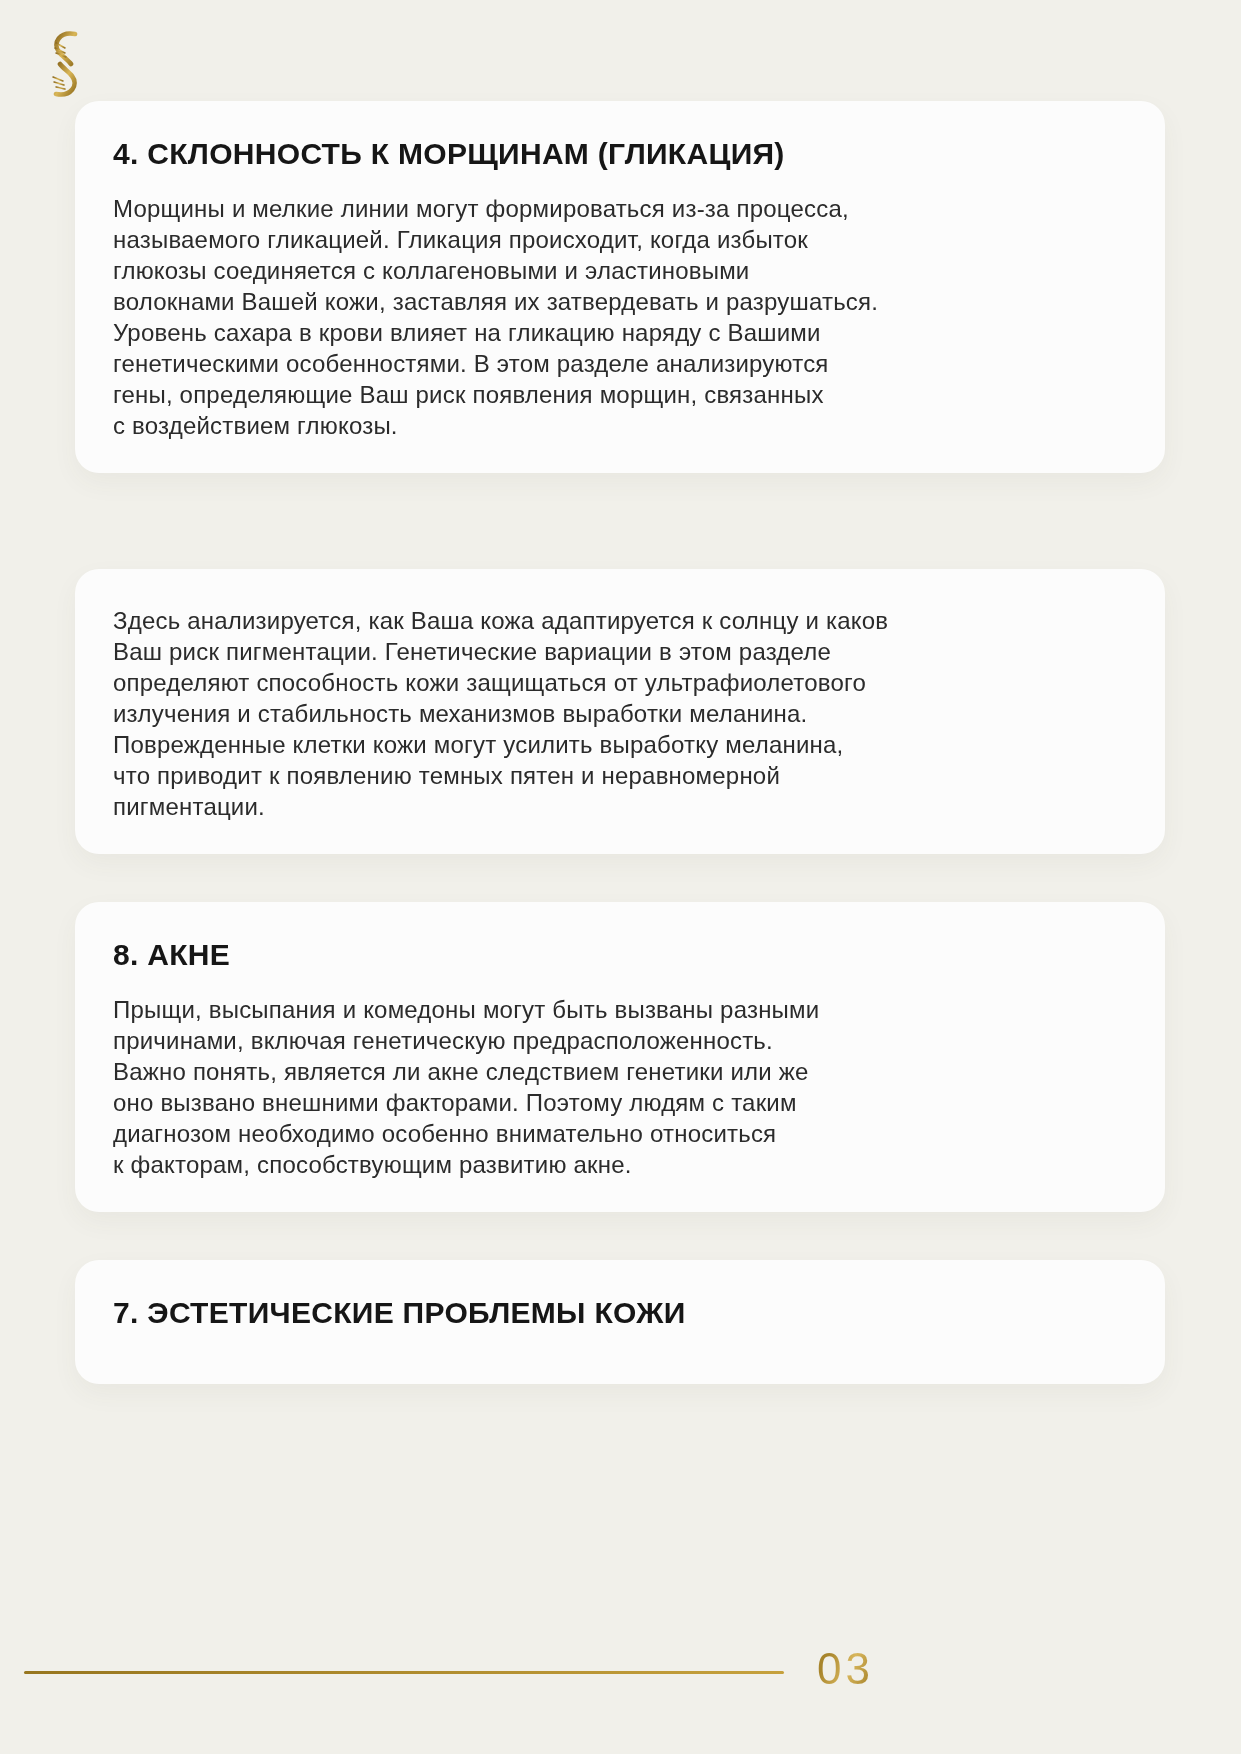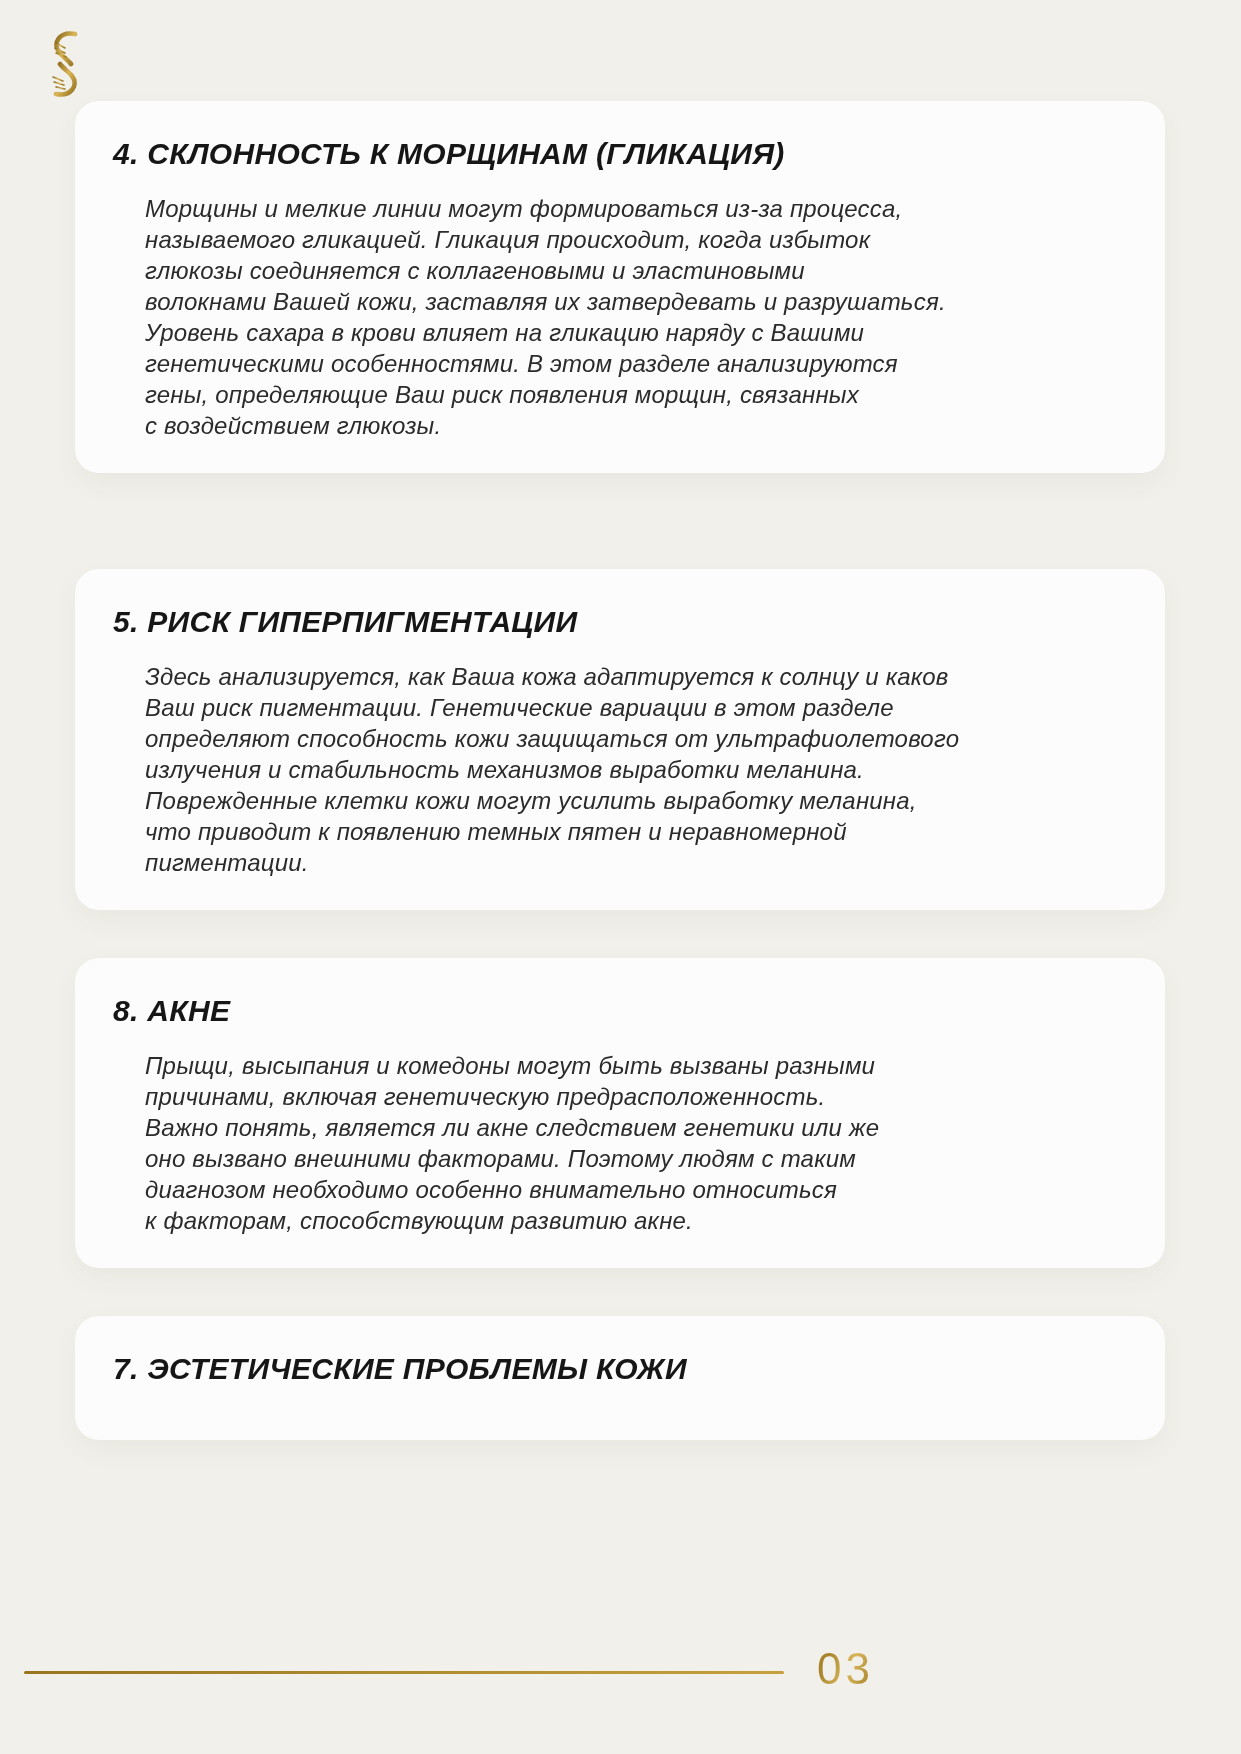--- a/index.html
+++ b/index.html
@@ -27,41 +27,39 @@
     left:75px;
     top:101px;
     width:1090px;
   }
 
   .card {
     background:#fcfcfc;
     border-radius:24px;
     padding:36px 48px 32px 38px;
     box-shadow:0 10px 26px rgba(80,78,60,0.05);
-    font-style:italic;
   }
   .card.gap-lg { margin-bottom:96px; }
   .card.gap-sm { margin-bottom:48px; }
 
   .card-title {
     font-size:30px;
     font-weight:700;
     line-height:34px;
     letter-spacing:0.3px;
     color:#161616;
     margin-bottom:22px;
   }
 
   .card-body {
     font-size:24px;
     line-height:31px;
     letter-spacing:0.2px;
     color:#2b2b2b;
     white-space:pre-line;
-    margin-left:32px;
   }
 
   .footer-rule {
     position:absolute;
     left:24px;
     top:1671px;
     width:760px;
     height:3px;
     background:linear-gradient(90deg,#97761f,#c6a13d);
     border-radius:2px;
@@ -118,21 +116,20 @@
 называемого гликацией. Гликация происходит, когда избыток
 глюкозы соединяется с коллагеновыми и эластиновыми
 волокнами Вашей кожи, заставляя их затвердевать и разрушаться.
 Уровень сахара в крови влияет на гликацию наряду с Вашими
 генетическими особенностями. В этом разделе анализируются
 гены, определяющие Ваш риск появления морщин, связанных
 с воздействием глюкозы.</p>
     </section>
 
     <section class="card gap-sm">
-      <h2 class="card-title">5. РИСК ГИПЕРПИГМЕНТАЦИИ</h2>
       <p class="card-body">Здесь анализируется, как Ваша кожа адаптируется к солнцу и каков
 Ваш риск пигментации. Генетические вариации в этом разделе
 определяют способность кожи защищаться от ультрафиолетового
 излучения и стабильность механизмов выработки меланина.
 Поврежденные клетки кожи могут усилить выработку меланина,
 что приводит к появлению темных пятен и неравномерной
 пигментации.</p>
     </section>
 
     <section class="card gap-sm">

